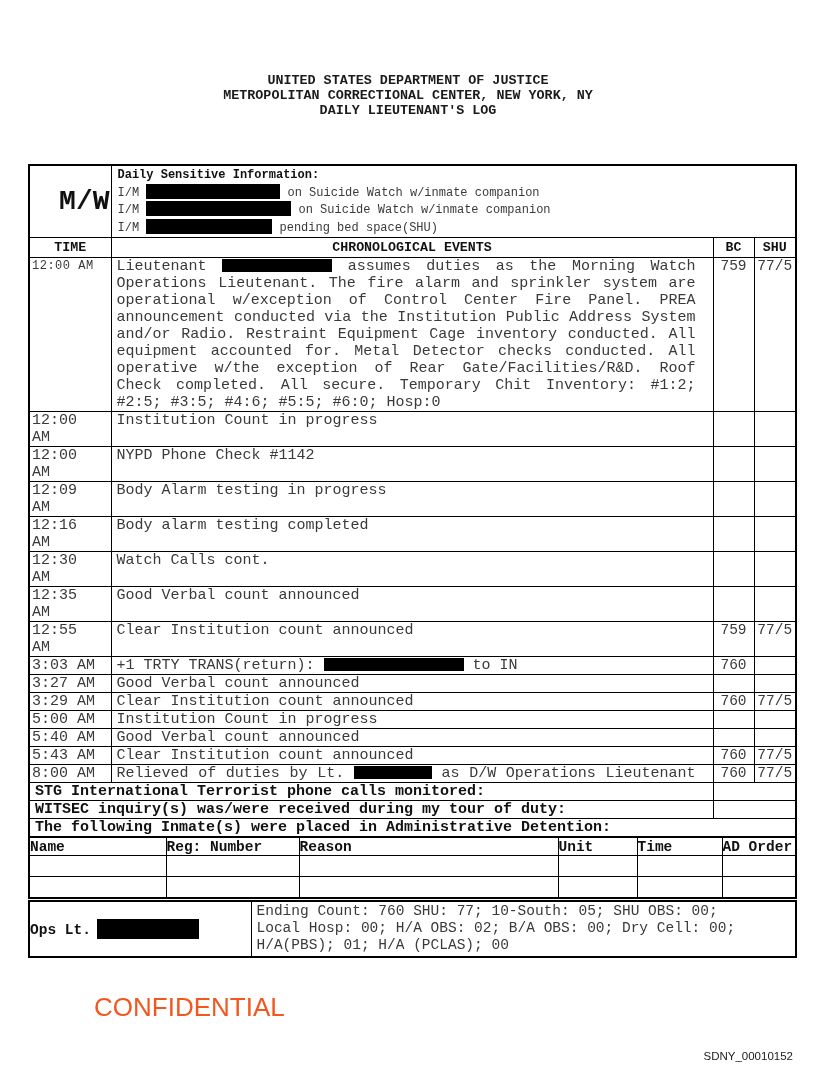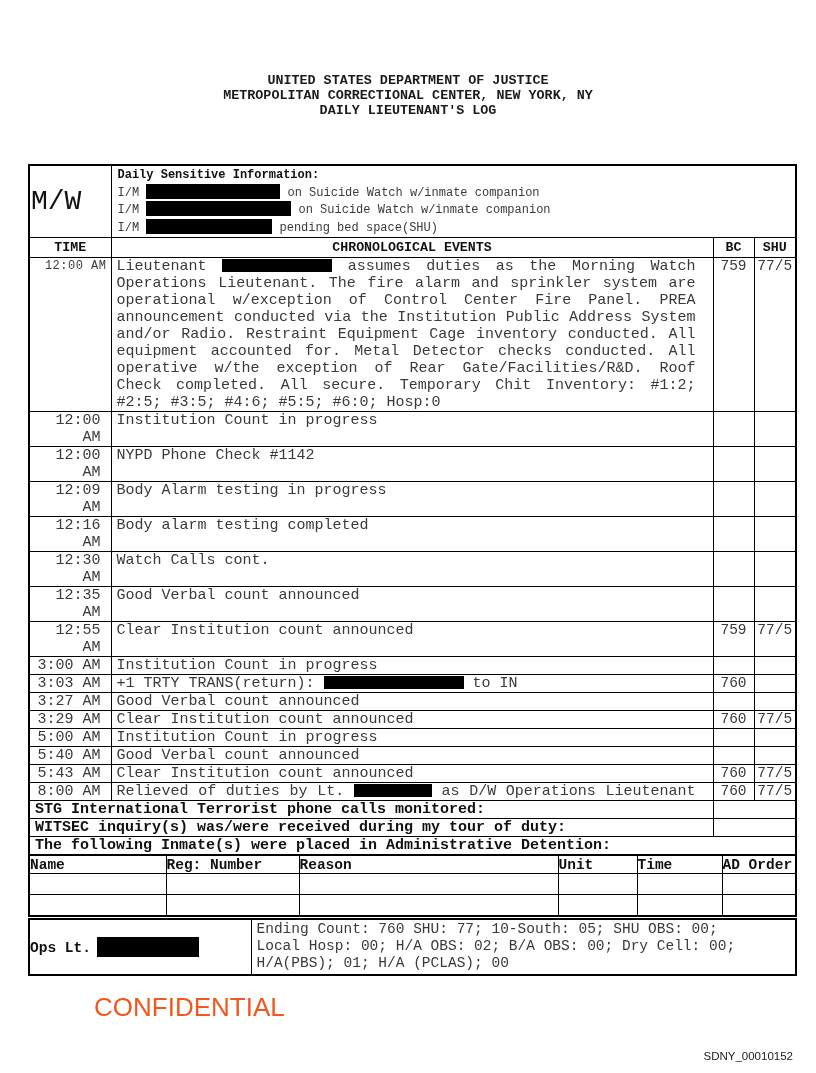--- a/index.html
+++ b/index.html
@@ -15,26 +15,26 @@
   table{border-collapse:collapse;table-layout:fixed;width:767px;border:2px solid #000;}
   td,th{border:1px solid #000;vertical-align:top;overflow:hidden;}
 
   
   .shift-table td{font-weight:bold;font-size:14px;line-height:17px;height:18px;
                   color:#111;padding:1px 4px 0 4px;white-space:nowrap;}
   .shift-table td.center{text-align:center;}
 
   
   .main-table{margin-top:-2px;}
-  .mw-cell{font-size:28px;font-weight:normal;text-align:left;vertical-align:middle;color:#111;}
+  .mw-cell{font-size:28px;font-weight:bold;text-align:right;vertical-align:middle;color:#111;}
   .sens-cell{font-size:12px;line-height:15.6px;padding:2px 4px 1px 6px;}
   .sens-heading{font-weight:bold;color:#111;}
   .main-table th{font-weight:bold;font-size:13.3px;height:19px;text-align:center;
                  vertical-align:middle;color:#111;padding:0;line-height:14px;}
-  td.time{font-size:15px;line-height:17px;text-align:right;padding:0 10px 0 2px;height:17px;}
+  td.time{font-size:15px;line-height:17px;padding:0 10px 0 2px;height:17px;}
   td.time.time-sm{font-size:12px;white-space:nowrap;padding-right:4px;letter-spacing:0.5px;}
   td.events{font-size:15px;line-height:17px;padding:0 17px 0 5px;}
   td.events.justify{text-align:justify;}
   td.events.stretch{text-align:justify;text-align-last:justify;margin-top:40px;}
   td.bc,td.shu{font-size:14.5px;line-height:17px;text-align:center;padding:0 1px;}
   tr.section-row td{font-weight:bold;font-size:15px;line-height:17px;height:17px;
                     padding:0 0 0 5px;color:#111;white-space:nowrap;}
   tr.heading-row td{font-weight:bold;font-size:15px;line-height:17px;height:17px;
                     padding:0 0 0 5px;color:#111;white-space:nowrap;}
 
@@ -144,26 +144,20 @@
             <td class="bc"></td>
             <td class="shu"></td>
           </tr>
           <tr class="log-row">
             <td class="time">12:55 AM</td>
             <td class="events">Clear Institution count announced</td>
             <td class="bc">759</td>
             <td class="shu">77/5</td>
           </tr>
           <tr class="log-row">
-            <td class="time">3:00 AM</td>
-            <td class="events">Institution Count in progress</td>
-            <td class="bc"></td>
-            <td class="shu"></td>
-          </tr>
-          <tr class="log-row">
             <td class="time">3:03 AM</td>
             <td class="events">+1 TRTY TRANS(return): <span class="redact" style="width: 140px;"></span> to IN</td>
             <td class="bc">760</td>
             <td class="shu"></td>
           </tr>
           <tr class="log-row">
             <td class="time">3:27 AM</td>
             <td class="events">Good Verbal count announced</td>
             <td class="bc"></td>
             <td class="shu"></td>

